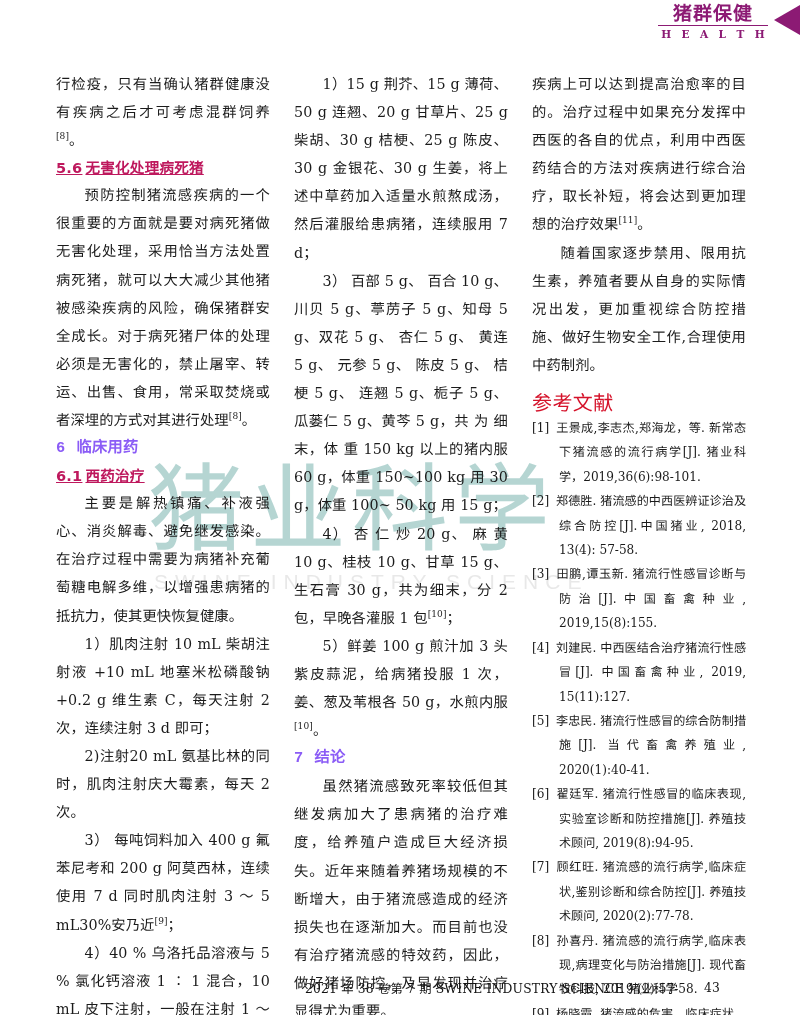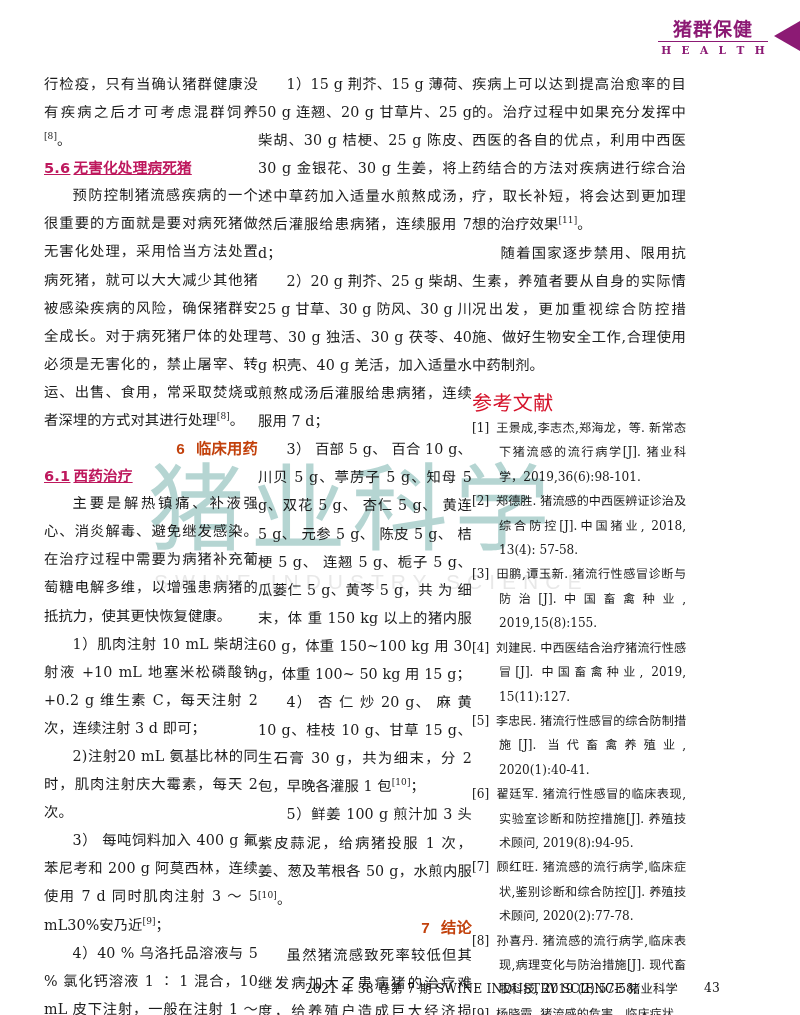--- a/index.html
+++ b/index.html
@@ -34,21 +34,21 @@
     width: 250px;
     height: 58px;
     display: flex;
     align-items: flex-start;
     justify-content: flex-end;
   }
   .mast-wrap {
     display: flex;
     align-items: center;
     gap: 4px;
-    padding-top: 20px;
+    padding-top: 4px;
   }
   .mast-textblock {
     text-align: center;
     line-height: 1;
   }
   .mast-cn {
     font-family: "DejaVu Sans", "Liberation Sans", sans-serif;
     font-weight: 700;
     font-size: 19px;
     letter-spacing: 1px;
@@ -107,25 +107,26 @@
     font-family: Liberation Sans, sans-serif;
     font-size: 21px;
     letter-spacing: 7px;
     color: #b4b4b4;
     white-space: nowrap;
   }
 
   
   #columns {
     position: absolute;
-    left: 44px;
+    left: 56px;
     top: 70px;
     width: 690px;
     height: 880px;
     display: flex;
+    gap: 24px;
     z-index: 10;
   }
   .col {
     width: 214px;
     position: relative;
   }
 
   
   .para {
     font-size: 14.3px;
@@ -140,28 +141,27 @@
     text-indent: 2em;
   }
   .para sup {
     font-size: 9px;
     vertical-align: super;
     line-height: 0;
   }
 
   
   .h-major {
-    font-family: Liberation Sans, sans-serif;
+    font-family: Liberation Mono, monospace;
     font-size: 15.3px;
     font-weight: 700;
-    color: #c2410c;
+    color: #8b5cf6;
     margin: 1px 0 0 0;
     line-height: 27px;
     letter-spacing: 0.2px;
-    text-align: right;
   }
   .h-major .num {
     margin-right: 11px;
   }
   .h-minor {
     font-family: "DejaVu Sans", "Liberation Sans", sans-serif;
     font-size: 14.6px;
     font-weight: 700;
     color: #be185d;
     margin: 0;
@@ -273,21 +273,20 @@
       <p class="para indent"><span>3） 每吨饲料加入 400 g 氟苯尼考和 200 g 阿莫西林，连续使用 7 d 同时肌肉注射 3 ～ 5 mL30%安乃近</span><sup>[9]</sup><span>；</span></p>
 
       <p class="para indent">4）40 % 乌洛托品溶液与 5 % 氯化钙溶液 1 ∶ 1 混合，10 mL 皮下注射，一般在注射 1 ～ 2 次之后，大多数病猪体温下降恢复正常；</p>
 
     </div>
 
     <div class="col">
 
       <p class="para indent">1）15 g 荆芥、15 g 薄荷、50 g 连翘、20 g 甘草片、25 g 柴胡、30 g 桔梗、25 g 陈皮、30 g 金银花、30 g 生姜，将上述中草药加入适量水煎熬成汤，然后灌服给患病猪，连续服用 7 d；</p>
 
-      <p class="para indent">2）20 g 荆芥、25 g 柴胡、25 g 甘草、30 g 防风、30 g 川芎、30 g 独活、30 g 茯苓、40 g 枳壳、40 g 羌活，加入适量水煎熬成汤后灌服给患病猪，连续服用 7 d；</p>
 
       <p class="para indent">3） 百部 5 g、 百合 10 g、川贝 5 g、葶苈子 5 g、知母 5 g、双花 5 g、 杏仁 5 g、 黄连 5 g、 元参 5 g、 陈皮 5 g、 桔梗 5 g、 连翘 5 g、栀子 5 g、瓜蒌仁 5 g、黄芩 5 g，共 为 细 末，体 重 150 kg 以上的猪内服 60 g，体重 150~100 kg 用 30 g，体重 100~ 50 kg 用 15 g；</p>
 
       <p class="para indent"><span>4） 杏 仁 炒 20 g、 麻 黄 10 g、桂枝 10 g、甘草 15 g、生石膏 30 g，共为细末，分 2 包，早晚各灌服 1 包</span><sup>[10]</sup><span>；</span></p>
 
       <p class="para indent"><span>5）鲜姜 100 g 煎汁加 3 头紫皮蒜泥，给病猪投服 1 次，姜、葱及苇根各 50 g，水煎内服</span><sup>[10]</sup><span>。</span></p>
 
       <h2 class="h-major"><span class="num">7</span><span>结论</span></h2>
 
       <p class="para indent">虽然猪流感致死率较低但其继发病加大了患病猪的治疗难度，给养殖户造成巨大经济损失。近年来随着养猪场规模的不断增大，由于猪流感造成的经济损失也在逐渐加大。而目前也没有治疗猪流感的特效药，因此，做好猪场防控，及早发现并治疗显得尤为重要。</p>

